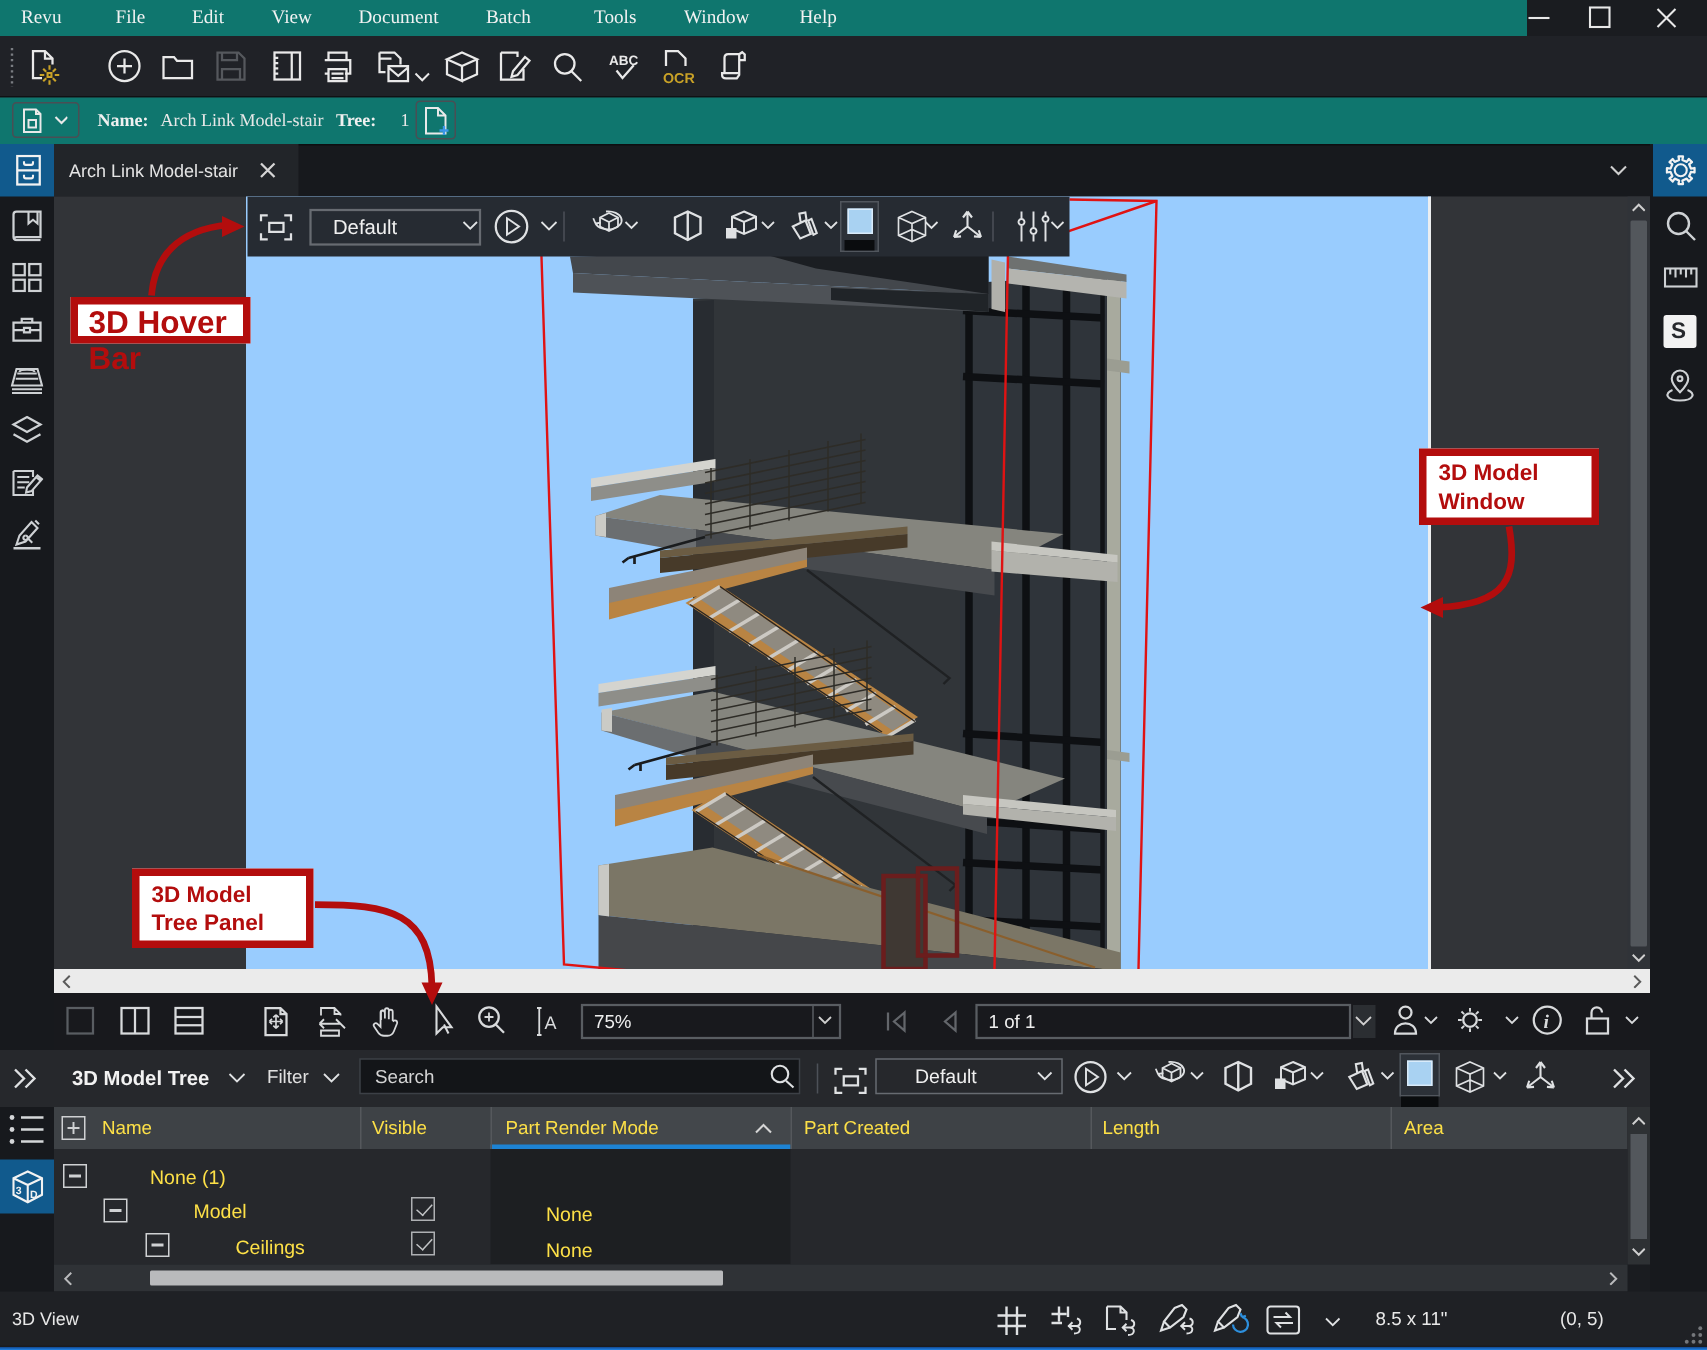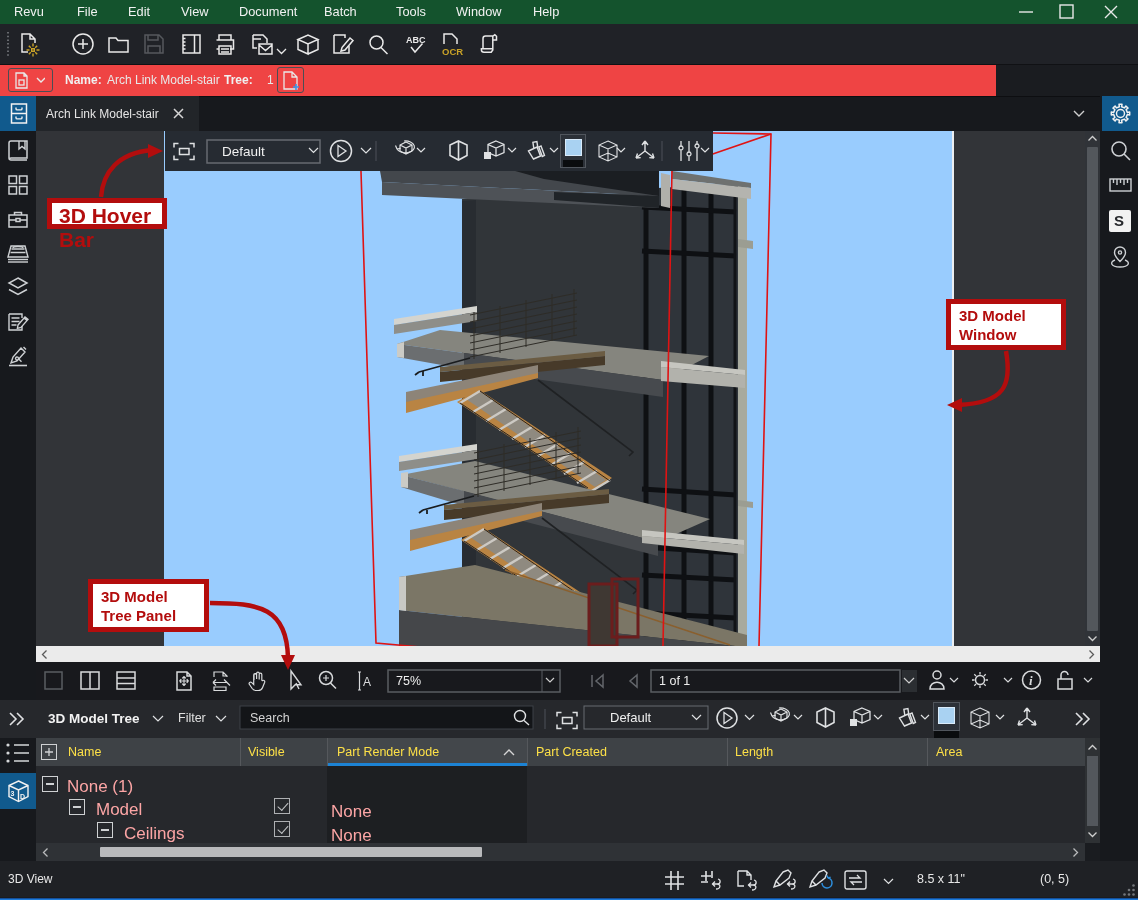--- a/index.html
+++ b/index.html
@@ -1,23 +1,23 @@
 <!DOCTYPE html>
 <html><head>
 <meta charset="utf-8">
 <style>
 html,body{margin:0;padding:0;width:1138px;height:900px;overflow:hidden;background:#1a1c20;font-family:"Liberation Sans",sans-serif;}
 *{box-sizing:border-box;}
 .abs{position:absolute;}
 #app{position:relative;width:1138px;height:900px;background:#1a1c20;color:#e8e8e8;}
 
-#menubar{left:0;top:0;width:1138px;height:24px;background:#14532d;}
+#menubar{left:0;top:0;width:1018px;height:24px;background:#0f766e;font-family:Liberation Serif, serif;}
 .mi{position:absolute;top:4px;font-size:12.8px;color:#f2f2f2;}
 #toolbar{left:0;top:24px;width:1138px;height:41px;background:#202227;border-bottom:1px solid #101114;}
-#namebar{left:0;top:65px;width:996px;height:31px;background:#ef4444;}
+#namebar{left:0;top:65px;width:1138px;height:31px;background:#0f766e;font-family:Liberation Serif, serif;}
 #tabbar{left:0;top:96px;width:1138px;height:35px;background:#17191d;border-top:1px solid #0d0e11;}
 #tab1{left:36px;top:96px;width:163px;height:35px;background:#222529;}
 #tab1 span{position:absolute;left:10px;top:11px;font-size:12px;color:#e4e4e4;}
 .bluecell{background:#115a8d;}
 #railL{left:0;top:96px;width:36px;height:766px;background:#17191d;}
 #railR{left:1100px;top:96px;width:38px;height:766px;background:#17191d;}
 
 #docarea{left:36px;top:131px;width:1064px;height:515px;background:#323438;}
 #canvas{left:164px;top:131px;width:790px;height:515px;background:#99ccfe;overflow:hidden;border-right:2px solid #eceef0;}
 #vscroll{left:1085px;top:131px;width:15px;height:515px;background:#303338;}
@@ -27,21 +27,21 @@
 #panelhead{left:0px;top:700px;width:1100px;height:38px;background:#26282c;}
 #thead{left:36px;top:738px;width:1049px;height:28px;background:#3e4246;}
 #tbody{left:36px;top:766px;width:1049px;height:77px;background:#26282c;}
 #tvscroll{left:1085px;top:738px;width:15px;height:105px;background:#2e3134;}
 #thscroll{left:36px;top:843px;width:1049px;height:18px;background:#2f3236;}
 #statusbar{left:0;top:861px;width:1138px;height:36px;background:#1f2125;}
 #bottomline{left:0;top:898px;width:1138px;height:2px;background:#1d7ad9;border-top:1px solid #15509b;}
 
 .callout{position:absolute;background:#fff;border:5px solid #b30d0d;color:#b30d0d;font-weight:bold;}
 .hdrtxt{position:absolute;top:7px;font-size:12.5px;color:#fde047;}
-.rowtxt{position:absolute;font-size:17px;color:#fca5a5;}
+.rowtxt{position:absolute;font-size:13px;color:#fde047;margin-left:33px;}
 .colsep{position:absolute;width:1px;height:28px;background:#55585c;}
 .minus{width:16px;height:16px;border:1.2px solid #cfd1d3;}
 .minus::after{content:"";position:absolute;left:3px;top:6.4px;width:8px;height:1.4px;background:#cfd1d3;}
 .cbx{width:16px;height:16px;border:1.5px solid #aeb0b3;}
 .cbx::after{content:"";position:absolute;left:4.5px;top:0.5px;width:4.5px;height:9px;border-right:1.7px solid #c2c4c6;border-bottom:1.7px solid #c2c4c6;transform:rotate(42deg);}
 </style>
 </head>
 <body>
 <div id="app">
   <div class="abs" id="menubar">

